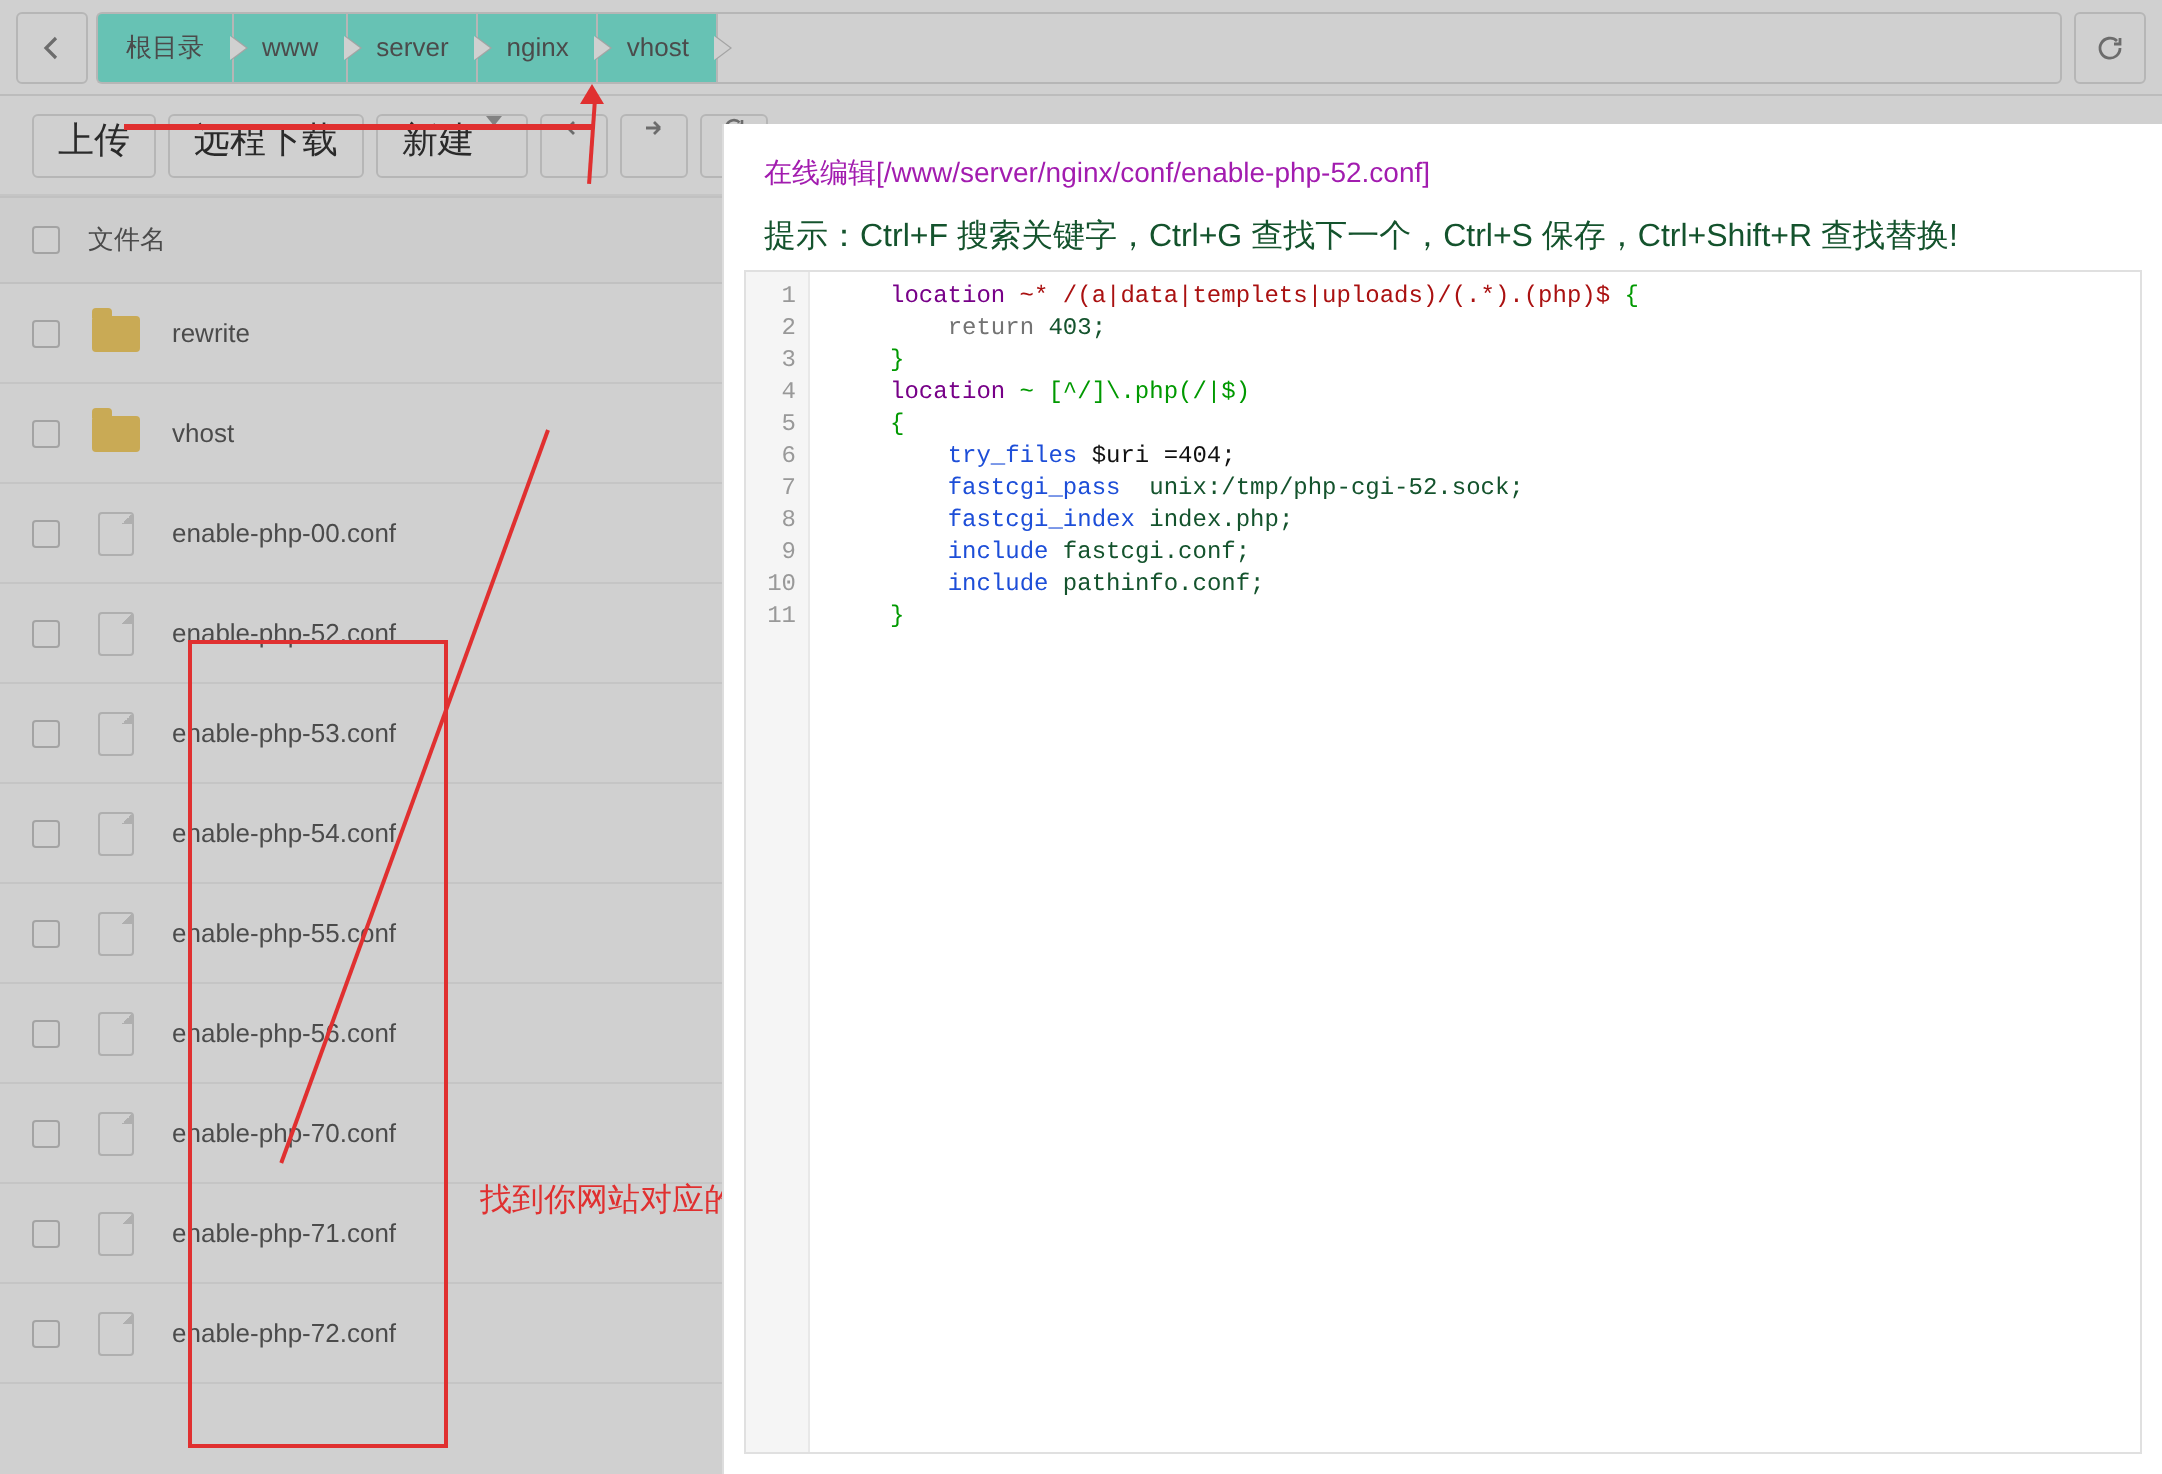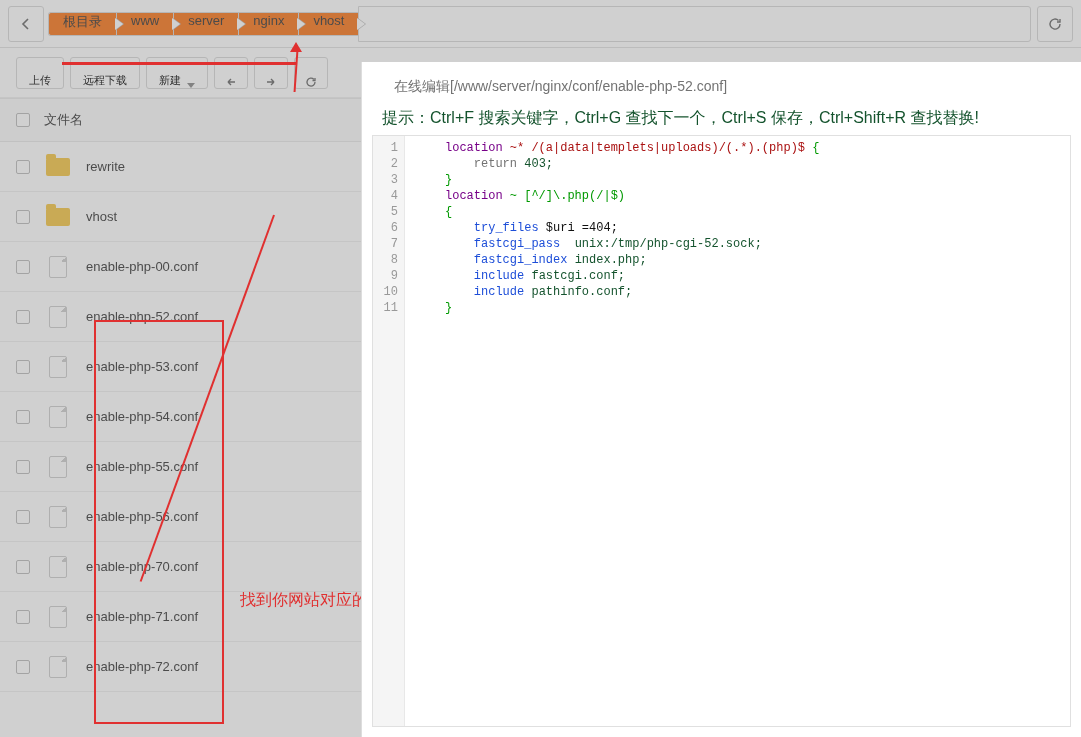--- a/index.html
+++ b/index.html
@@ -1,41 +1,41 @@
 <!DOCTYPE html>
 <html><head>
 <meta charset="utf-8">
 <style>
 *{box-sizing:border-box;margin:0;padding:0}
 body{font-family:"Microsoft YaHei","Helvetica Neue",Arial,sans-serif;font-size:13px;color:#333;background:#fff;width:1081px;height:737px;overflow:hidden;position:relative}
 .topbar{height:48px;border-bottom:1px solid #e0e0e0;background:#fff;display:flex;align-items:center;padding:0 8px}
 .back-btn{width:36px;height:36px;border:1px solid #d8d8d8;border-radius:3px;display:flex;align-items:center;justify-content:center;background:#fff;cursor:pointer;margin-right:4px}
 .breadcrumb{display:flex;align-items:center;height:36px;flex:1}
-.crumb{height:24px;display:flex;padding:0 14px;border:1px solid #d8d8d8;border-right:none;background:#f97316;cursor:pointer;position:relative}
+.crumb{height:36px;display:flex;align-items:center;padding:0 14px;border:1px solid #d8d8d8;border-right:none;background:#5eead4;cursor:pointer;position:relative}
 .crumb:first-child{border-radius:3px 0 0 3px}
 .crumb:not(:last-of-type)::after{content:"";position:absolute;right:-8px;top:50%;transform:translateY(-50%);width:0;height:0;border-top:6px solid transparent;border-bottom:6px solid transparent;border-left:8px solid #bbb;z-index:2}
 .crumb:not(:last-of-type)::before{content:"";position:absolute;right:-7px;top:50%;transform:translateY(-50%);width:0;height:0;border-top:6px solid transparent;border-bottom:6px solid transparent;border-left:8px solid #fff;z-index:3}
 .crumb-end{flex:1;border:1px solid #d8d8d8;height:36px;border-radius:0 3px 3px 0}
 .refresh-top{width:36px;height:36px;border:1px solid #d8d8d8;border-radius:3px;display:flex;align-items:center;justify-content:center;background:#fff;cursor:pointer;margin-left:6px}
 .toolbar{height:50px;display:flex;align-items:center;padding:8px 16px;gap:6px;border-bottom:1px solid #eee}
-.tbtn{height:32px;padding:0 12px;border:1px solid #d8d8d8;border-radius:3px;background:#fff;cursor:pointer;display:flex;align-items:flex-end;gap:6px;font-size:11px}
+.tbtn{height:32px;padding:0 12px;border:1px solid #d8d8d8;border-radius:3px;background:#fff;cursor:pointer;display:flex;align-items:flex-start;gap:6px;font-size:18px}
 .tbtn.icon-only{width:34px;padding:0;justify-content:center}
 .table-head{height:44px;display:flex;align-items:center;padding:0 16px;border-top:1px solid #e8e8e8;border-bottom:1px solid #e8e8e8;background:#fafafa;gap:14px}
 .chk{width:14px;height:14px;border:1px solid #bbb;border-radius:2px;background:#fff}
 .filelist{}
 .row{height:50px;display:flex;align-items:center;padding:0 16px;gap:14px;border-bottom:1px solid #eee;cursor:pointer}
 .ficon{width:28px;height:24px;display:flex;align-items:center;justify-content:center}
 .folder{width:24px;height:18px;background:#f5c542;border-radius:2px;position:relative}
 .folder::before{content:"";position:absolute;top:-4px;left:0;width:10px;height:5px;background:#f5c542;border-radius:2px 2px 0 0}
 .file-icon{width:18px;height:22px;border:1px solid #ccc;border-radius:2px;background:#fff;position:relative}
 .file-icon::after{content:"";position:absolute;top:0;right:0;width:5px;height:5px;background:linear-gradient(135deg,transparent 50%,#ccc 50%)}
 .fname{flex:1}
 .overlay{position:absolute;top:0;left:0;right:0;bottom:0;background:rgba(120,120,120,.35);z-index:5}
 .editor-panel{position:absolute;top:62px;right:0;width:720px;bottom:0;background:#fff;z-index:10;border-left:1px solid #ddd;display:flex;flex-direction:column}
-.editor-title{padding:16px 32px 12px;font-size:14px;color:#737373}
+.editor-title{padding:16px 20px 12px;font-size:14px;color:#a21caf}
 .editor-hint{padding:0 20px 6px;font-size:16px;color:#14532d}
 .editor-body{display:flex;flex:1;border:1px solid #e0e0e0;margin:0 10px 10px;font-family:Consolas,"Courier New",monospace;font-size:12px;line-height:16px;background:#fff}
 .gutter{width:32px;background:#f5f5f5;border-right:1px solid #e8e8e8;text-align:right;color:#999;padding:4px 6px 0 0}
 .gutter div{height:16px}
 .code{flex:1;padding:4px 4px 0 40px;white-space:pre}
 .tk-loc{color:#708}
 .tk-str{color:#a11}
 .tk-k{color:#1d4ed8}
 .tk-ret{color:#737373}
 .tk-brace{color:#090}

